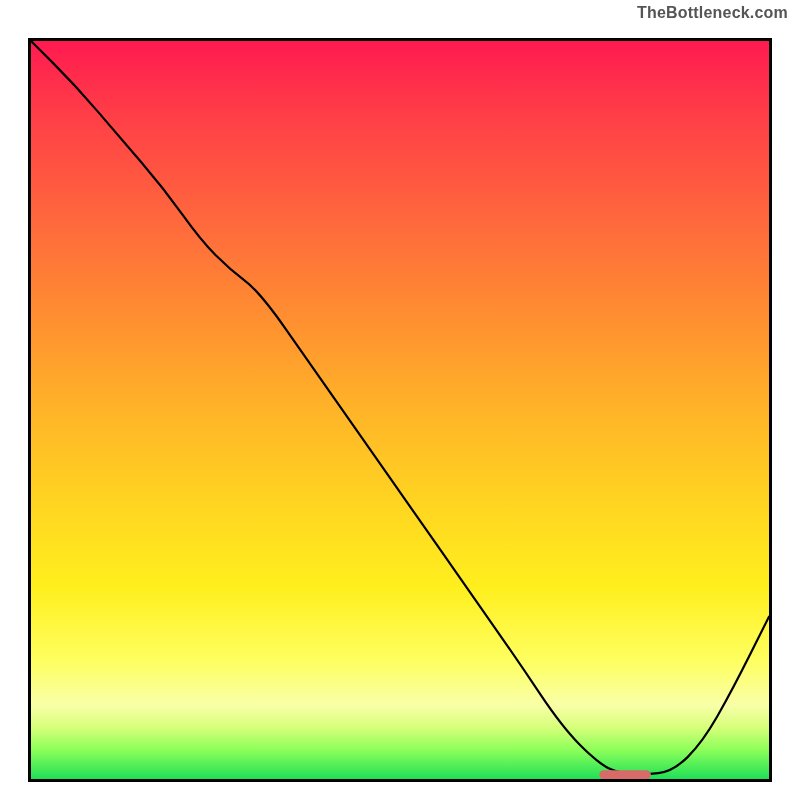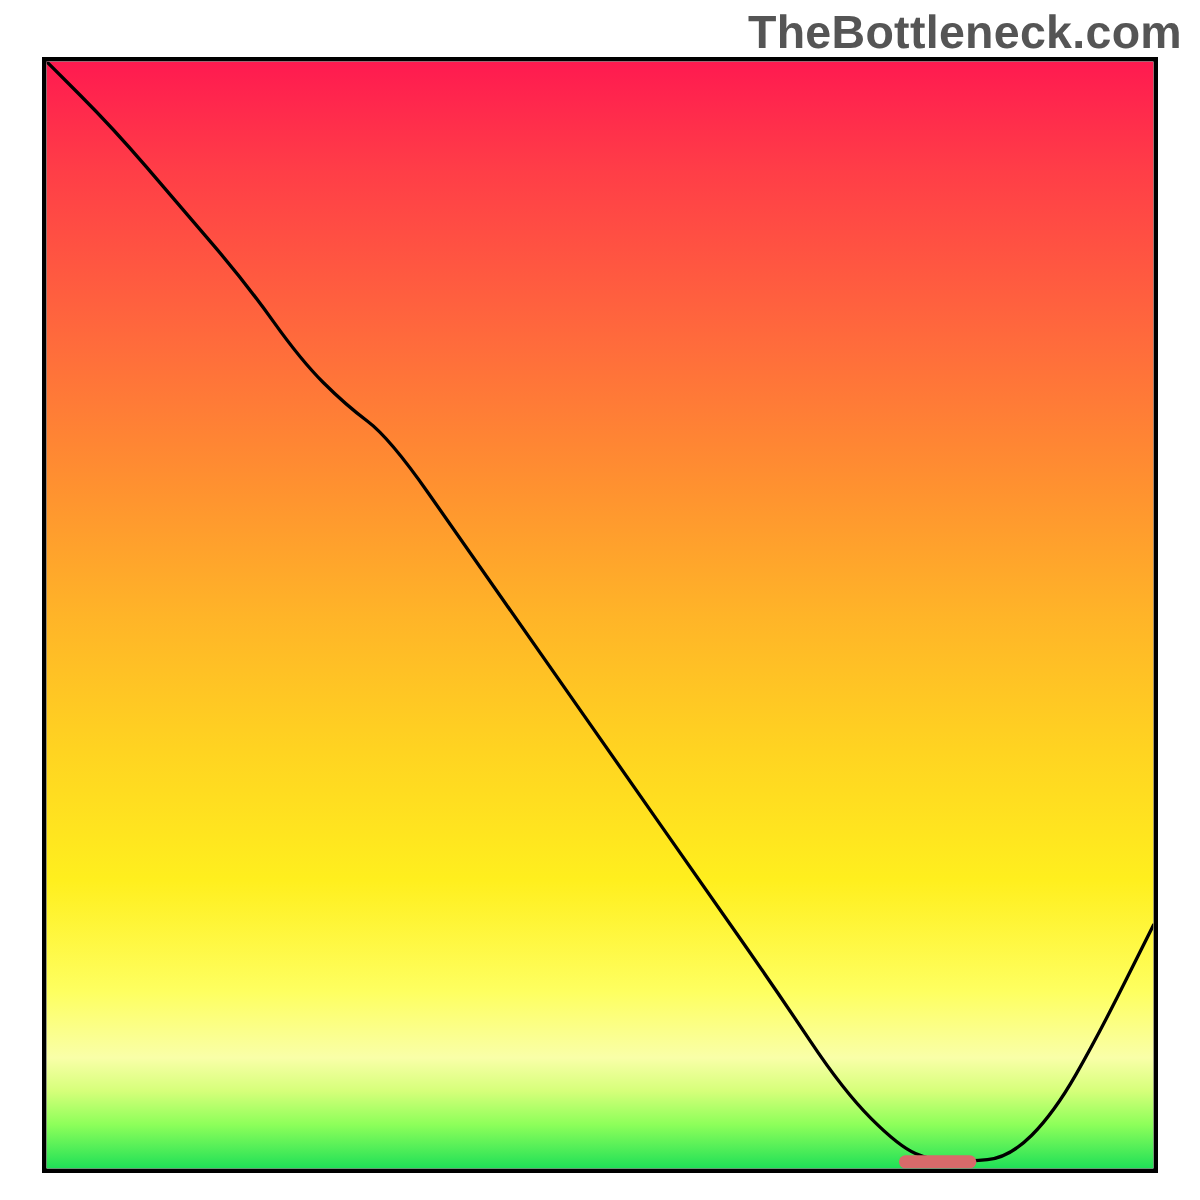--- a/index.html
+++ b/index.html
@@ -13,21 +13,21 @@
   }
   .container {
     position: relative;
     width: 800px;
     height: 800px;
   }
   .watermark {
     position: absolute;
     top: 4px;
     right: 12px;
-    font-size: 31px;
+    font-size: 16px;
     font-weight: 600;
     color: #555555;
     letter-spacing: 0.2px;
   }
   .plot-frame {
     position: absolute;
     left: 28px;
     top: 38px;
     width: 744px;
     height: 744px;

